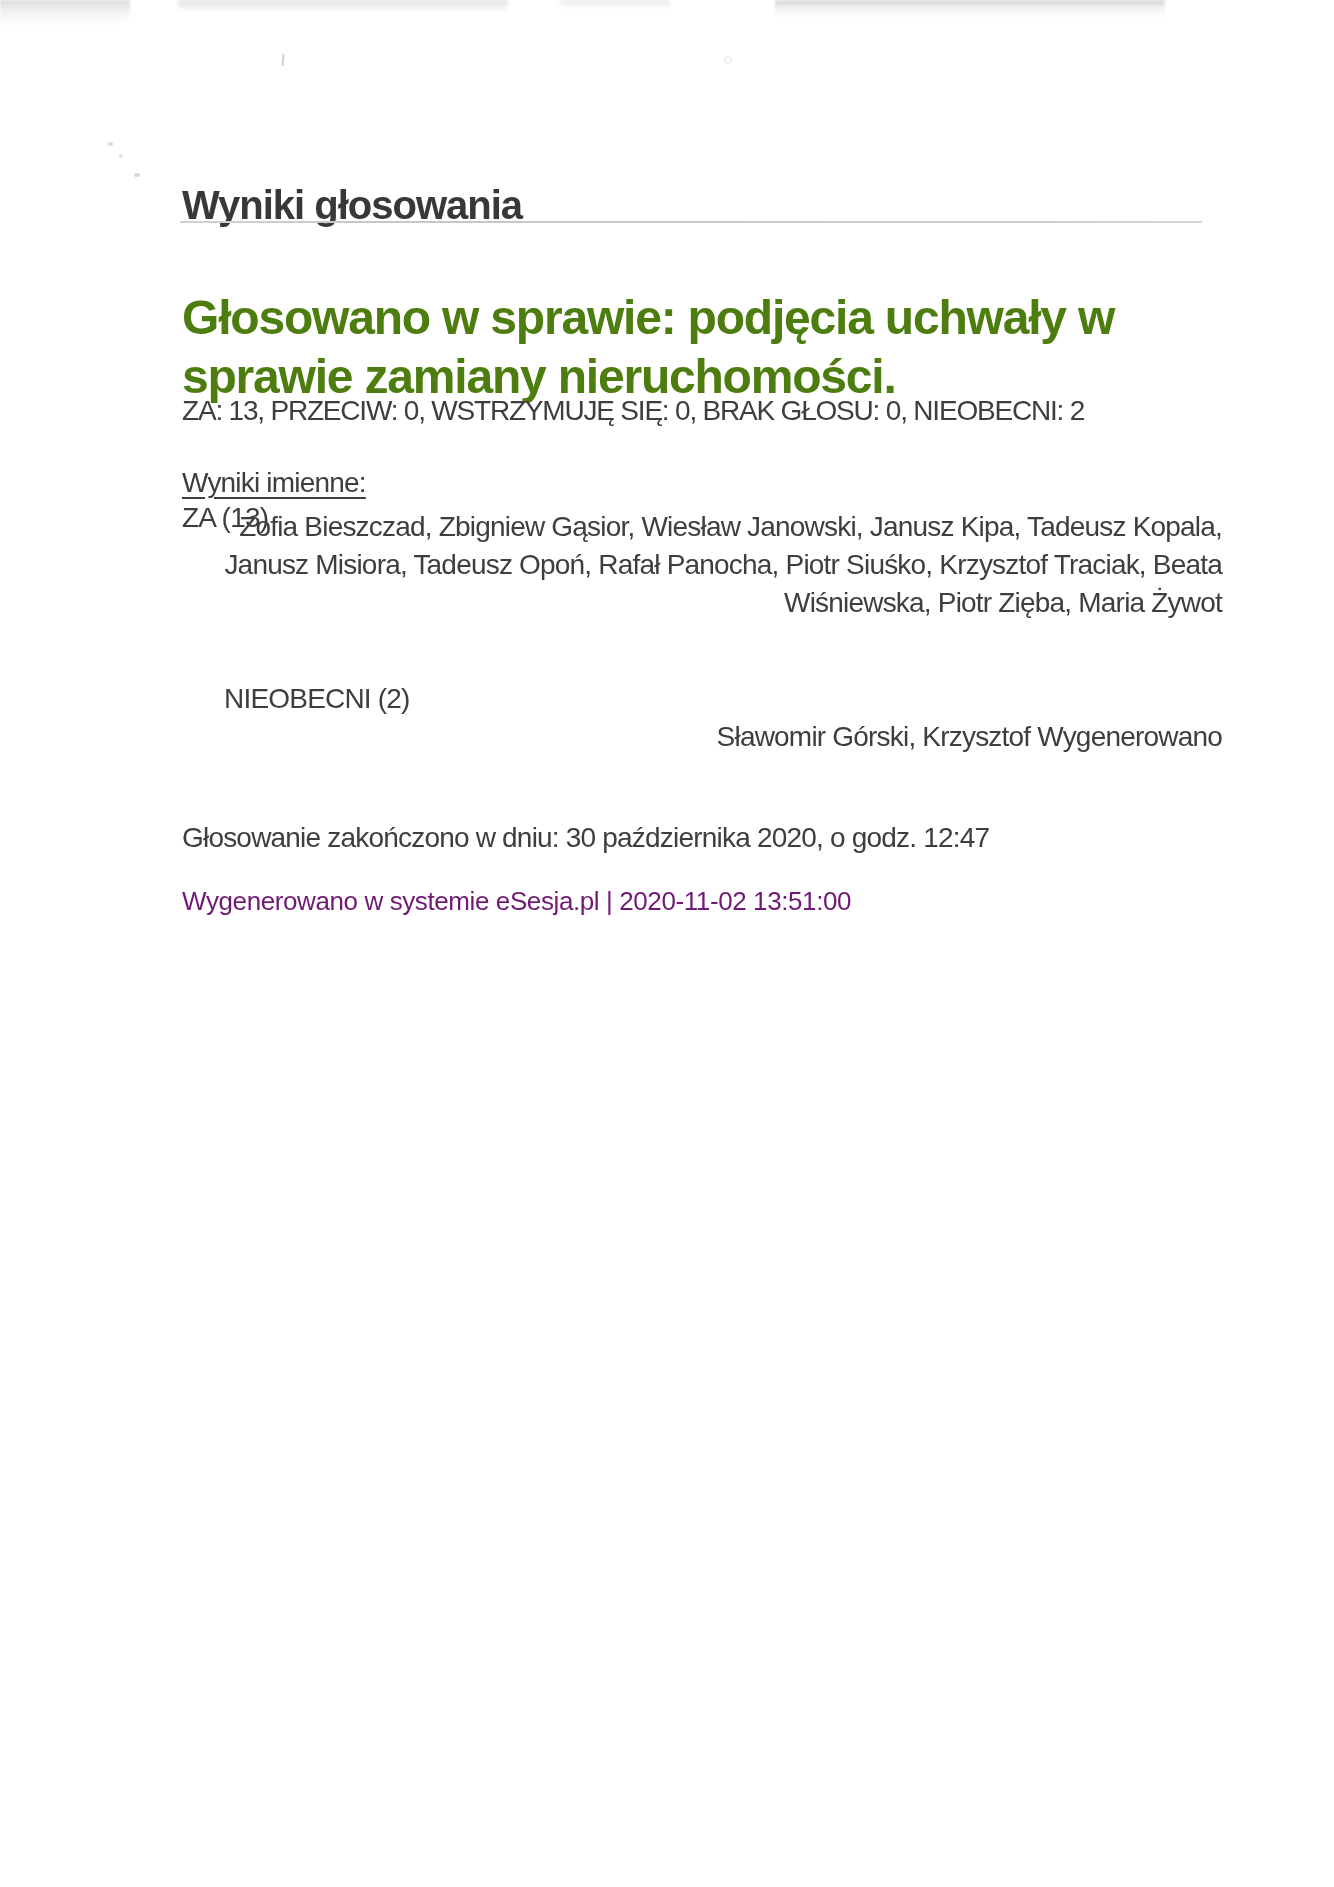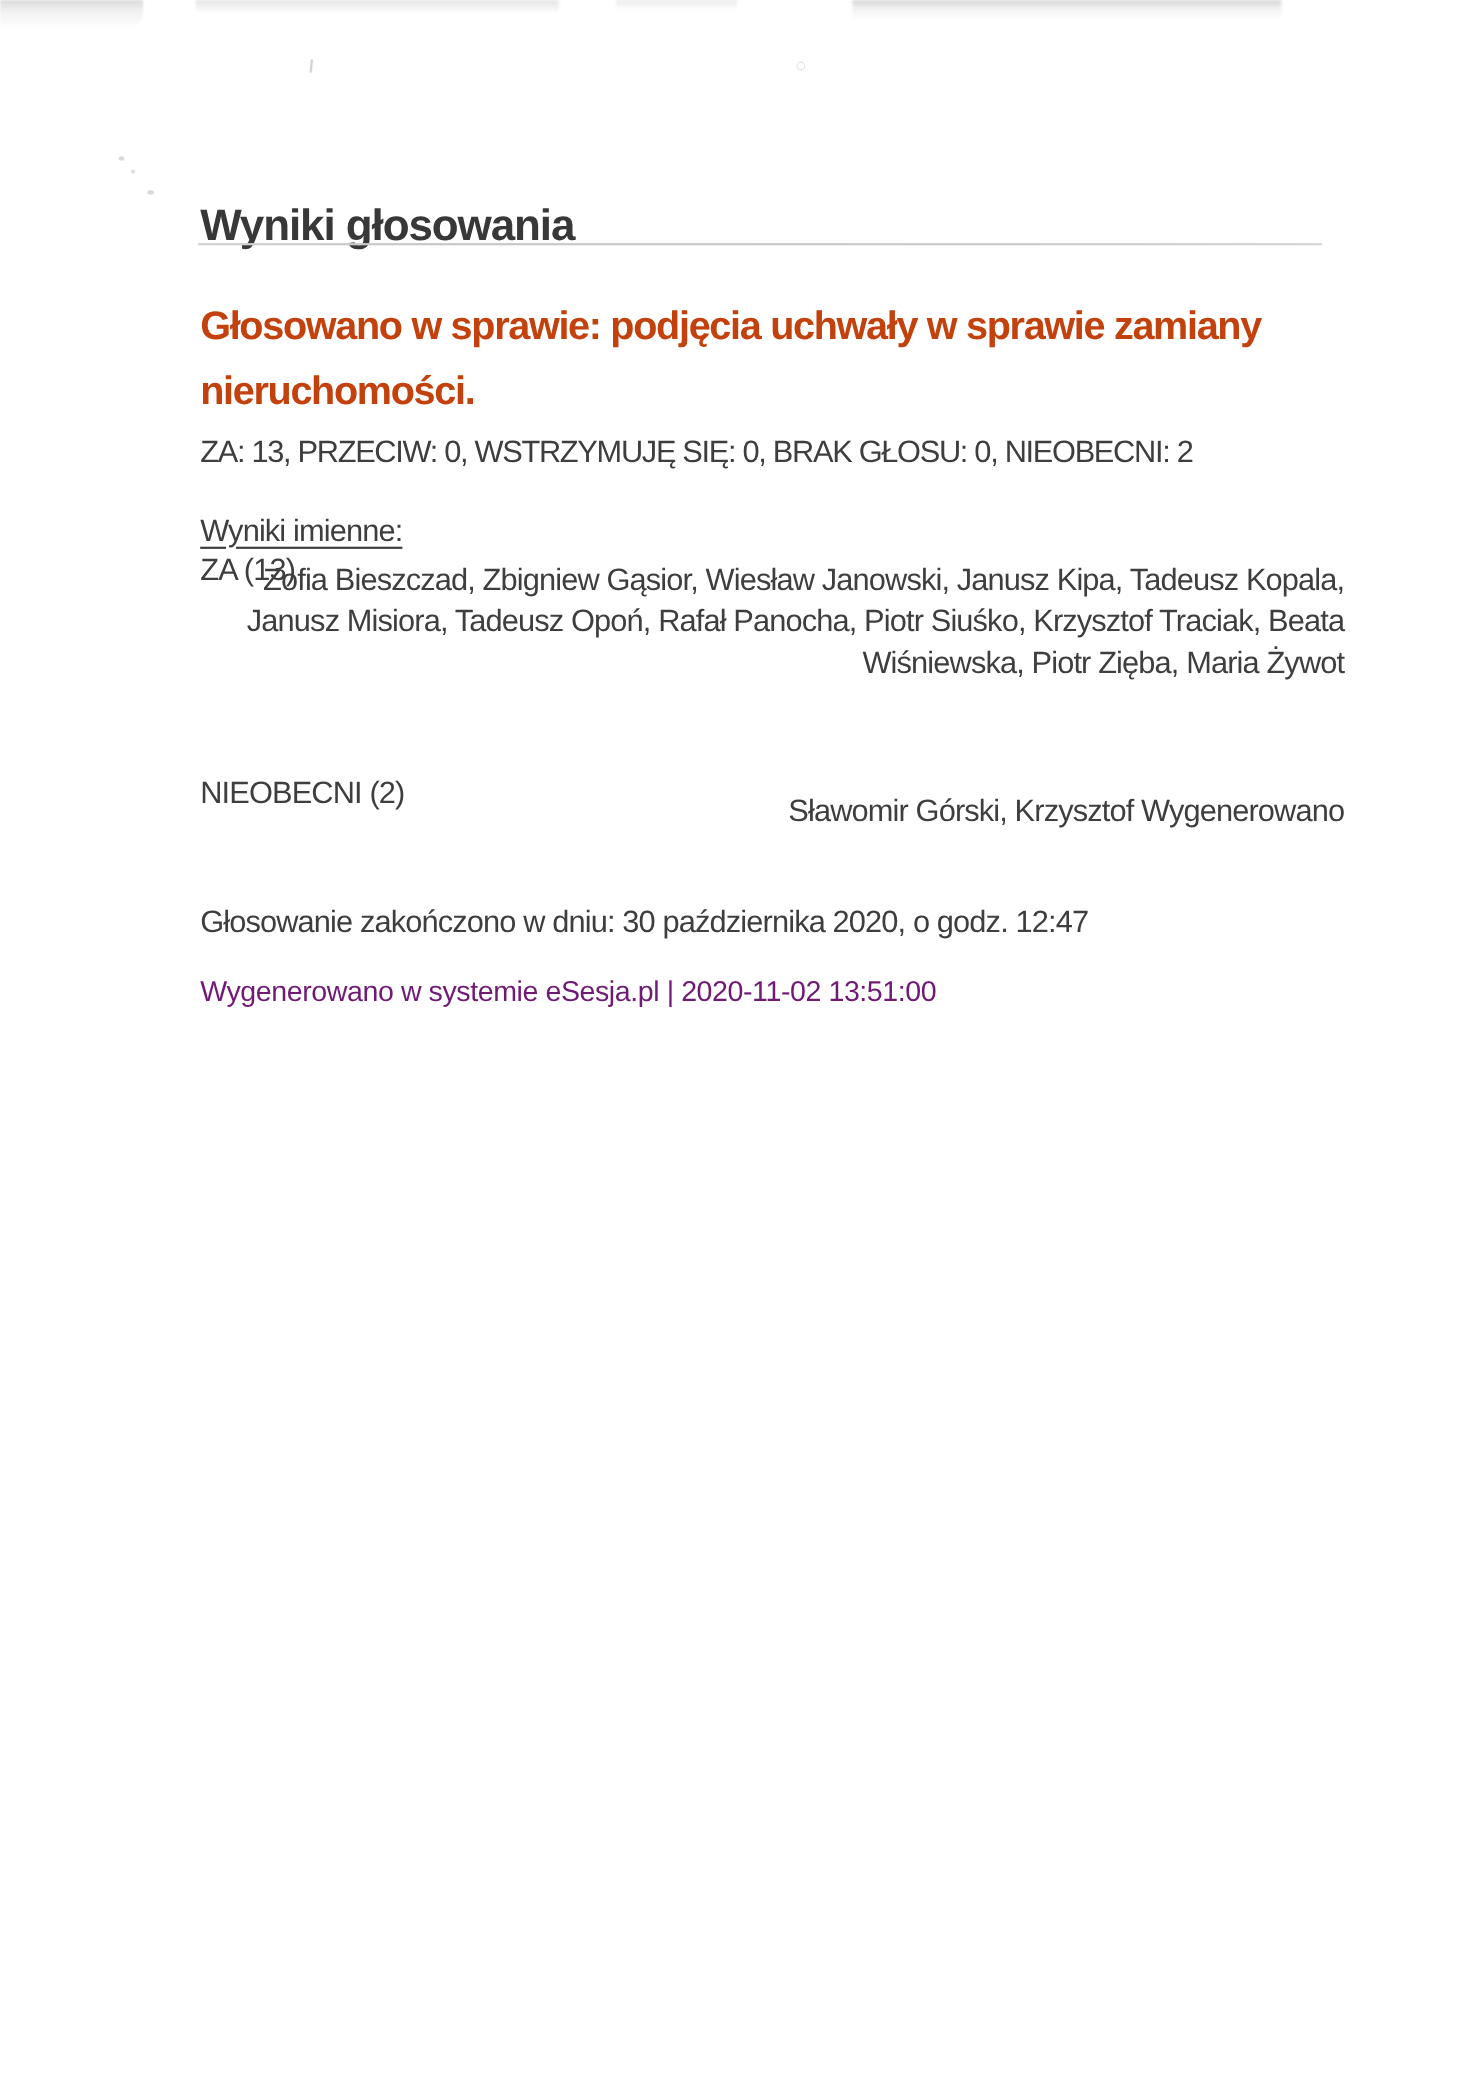--- a/index.html
+++ b/index.html
@@ -78,40 +78,40 @@
     letter-spacing: -1px;
     color: #383838;
   }
   .divider {
     position: absolute;
     left: 180px; top: 221px;
     width: 1022px; height: 2px;
     background: linear-gradient(90deg, #d2d2d2, #c6c6c6 20%, #cccccc 80%, #d6d6d6);
   }
   .doc-heading {
-    top: 236px;
+    top: 248px;
     width: 1040px;
-    font-size: 36px;
+    font-size: 48px;
     line-height: 59px;
     font-weight: bold;
     letter-spacing: -1.2px;
-    color: #c2410c;
+    color: #4d7c0f;
   }
   .body-text {
     font-size: 28px;
     line-height: 38px;
     letter-spacing: -0.8px;
     color: #3e3e3e;
     text-align: right;
   }
   .stats { top: 392px; white-space: nowrap; letter-spacing: -1.2px; }
   .named-label { top: 464px; text-decoration: underline; text-underline-offset: 5px; }
   .za-label { top: 499px; }
   .za-names { top: 508px; width: 1040px; }
-  .absent-label { top: 702px; }
+  .absent-label { top: 680px; margin-left: 42px; }
   .absent-names { top: 718px; width: 1040px; }
   .closing { top: 819px; white-space: nowrap; }
   .footer {
     top: 884px;
     font-size: 26px;
     line-height: 34px;
     letter-spacing: -0.4px;
     color: #701a75;
     white-space: nowrap;
   }

